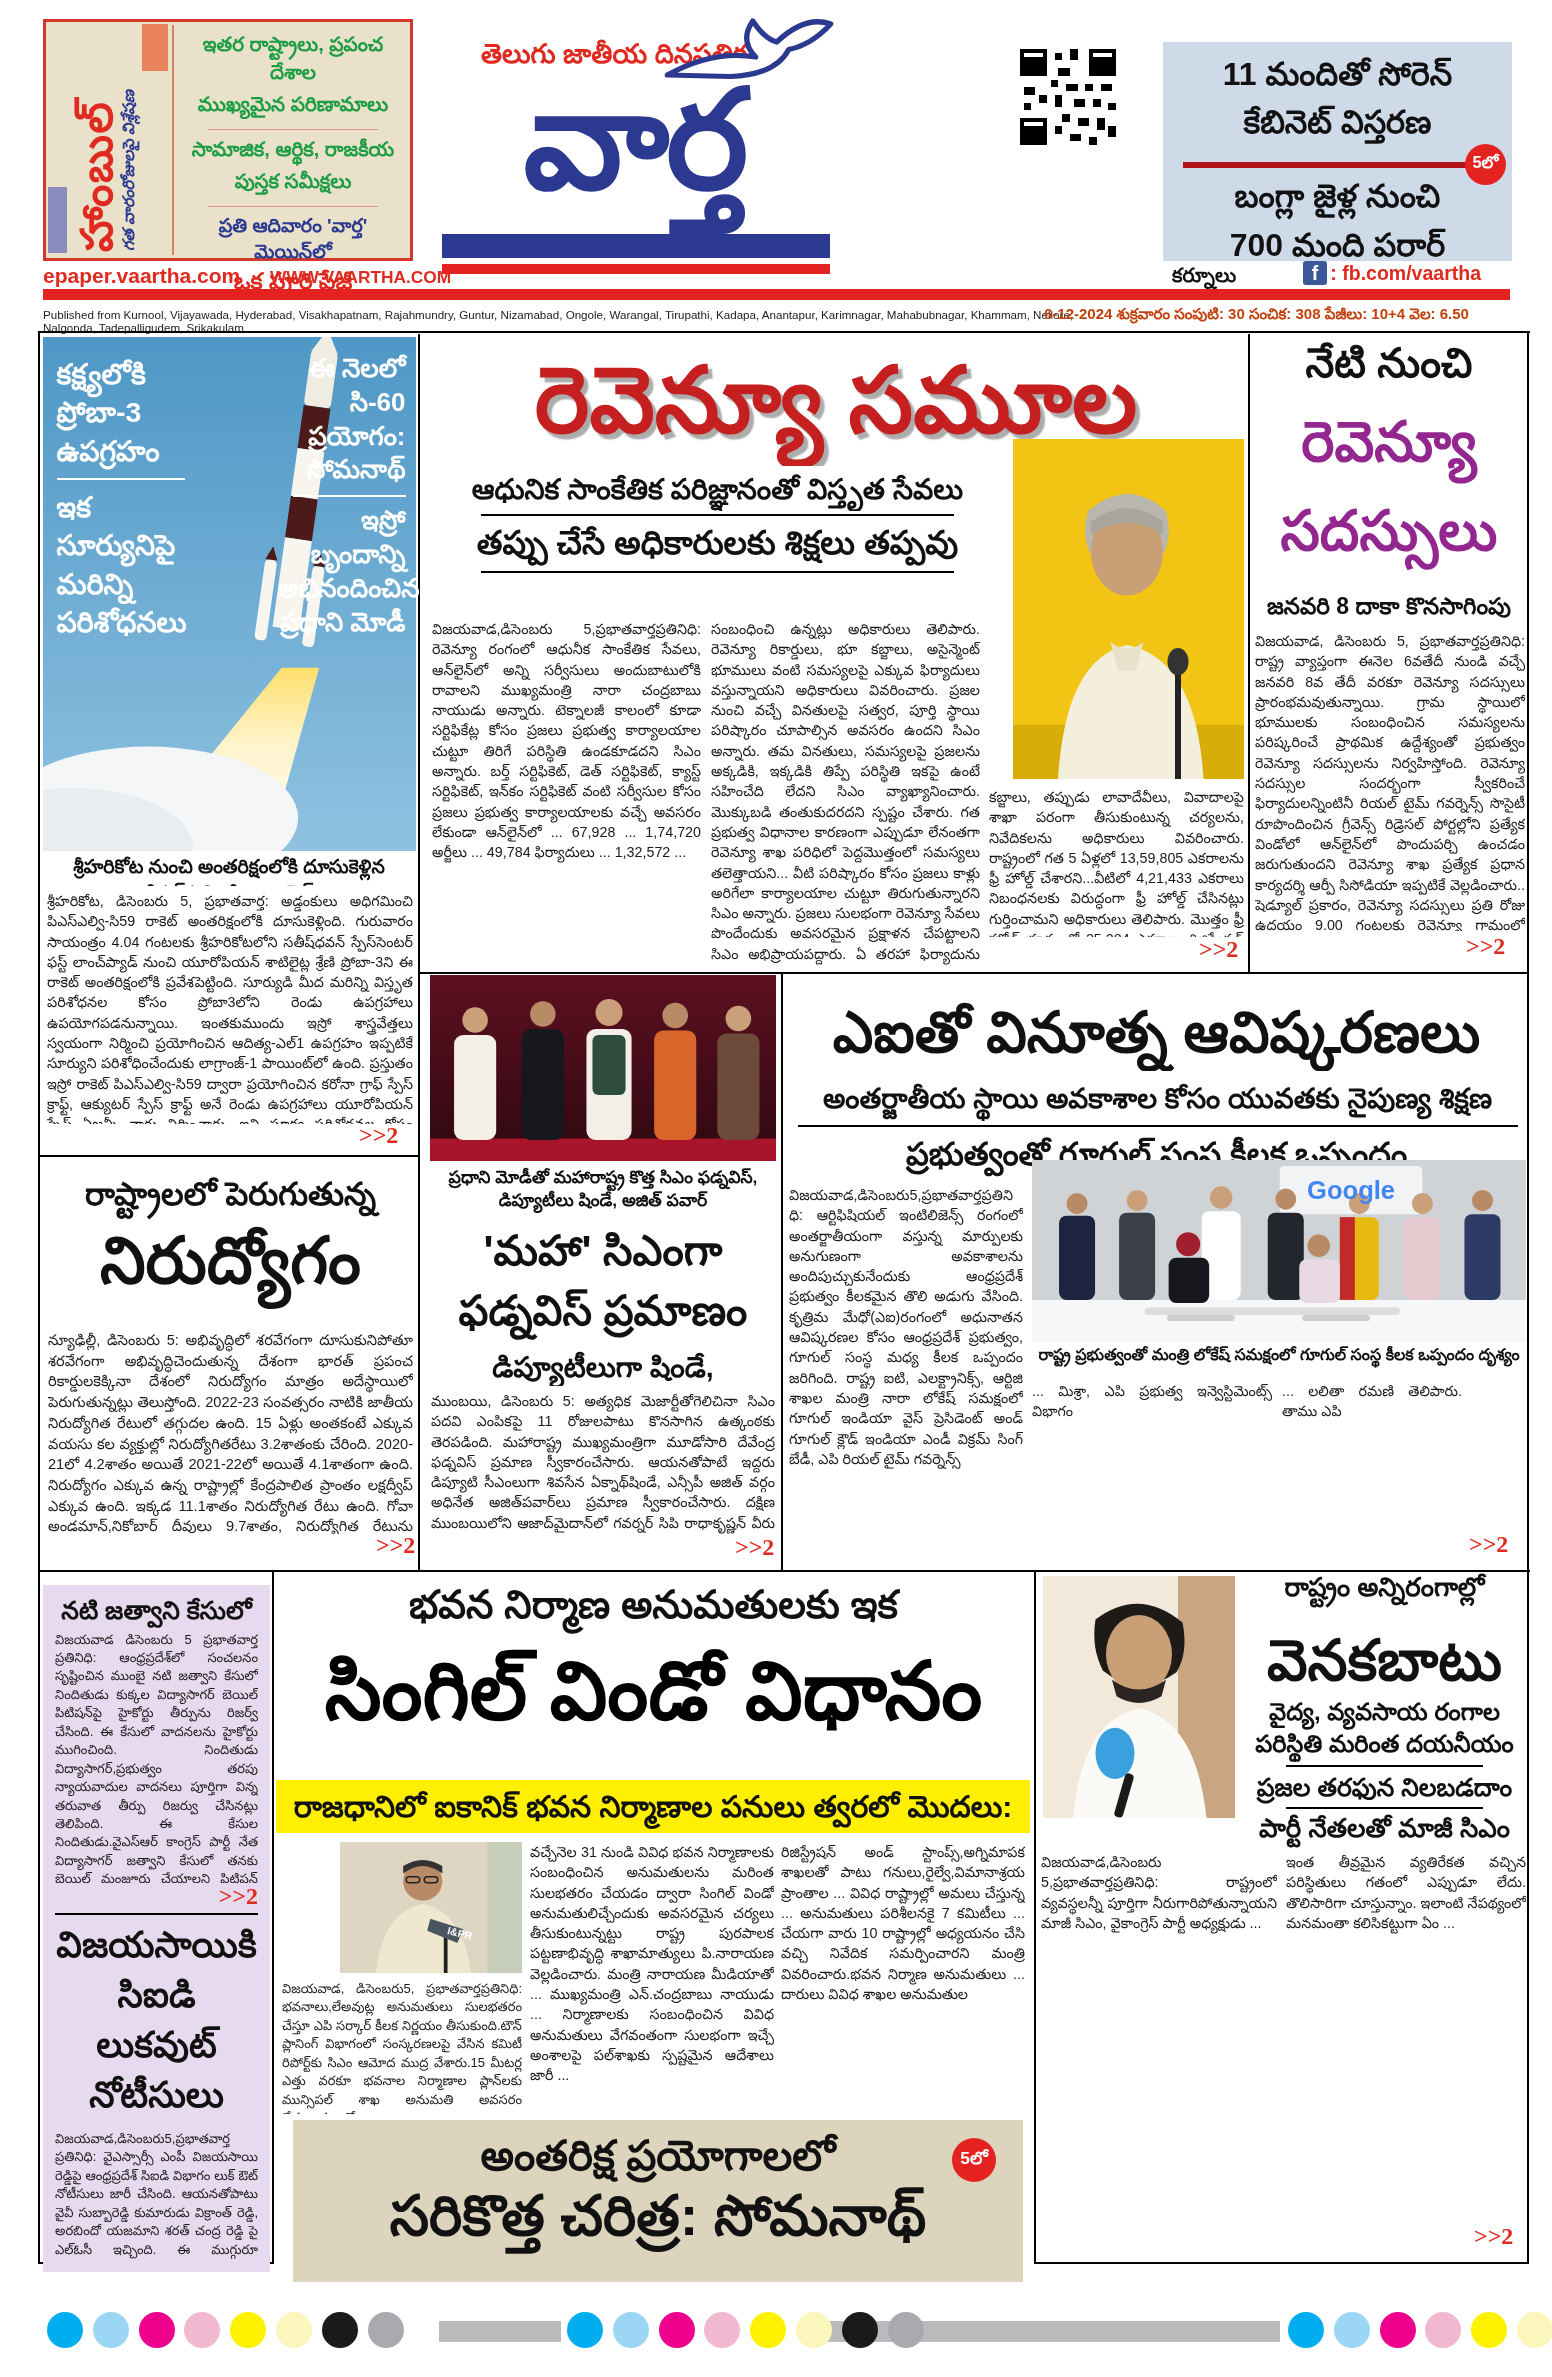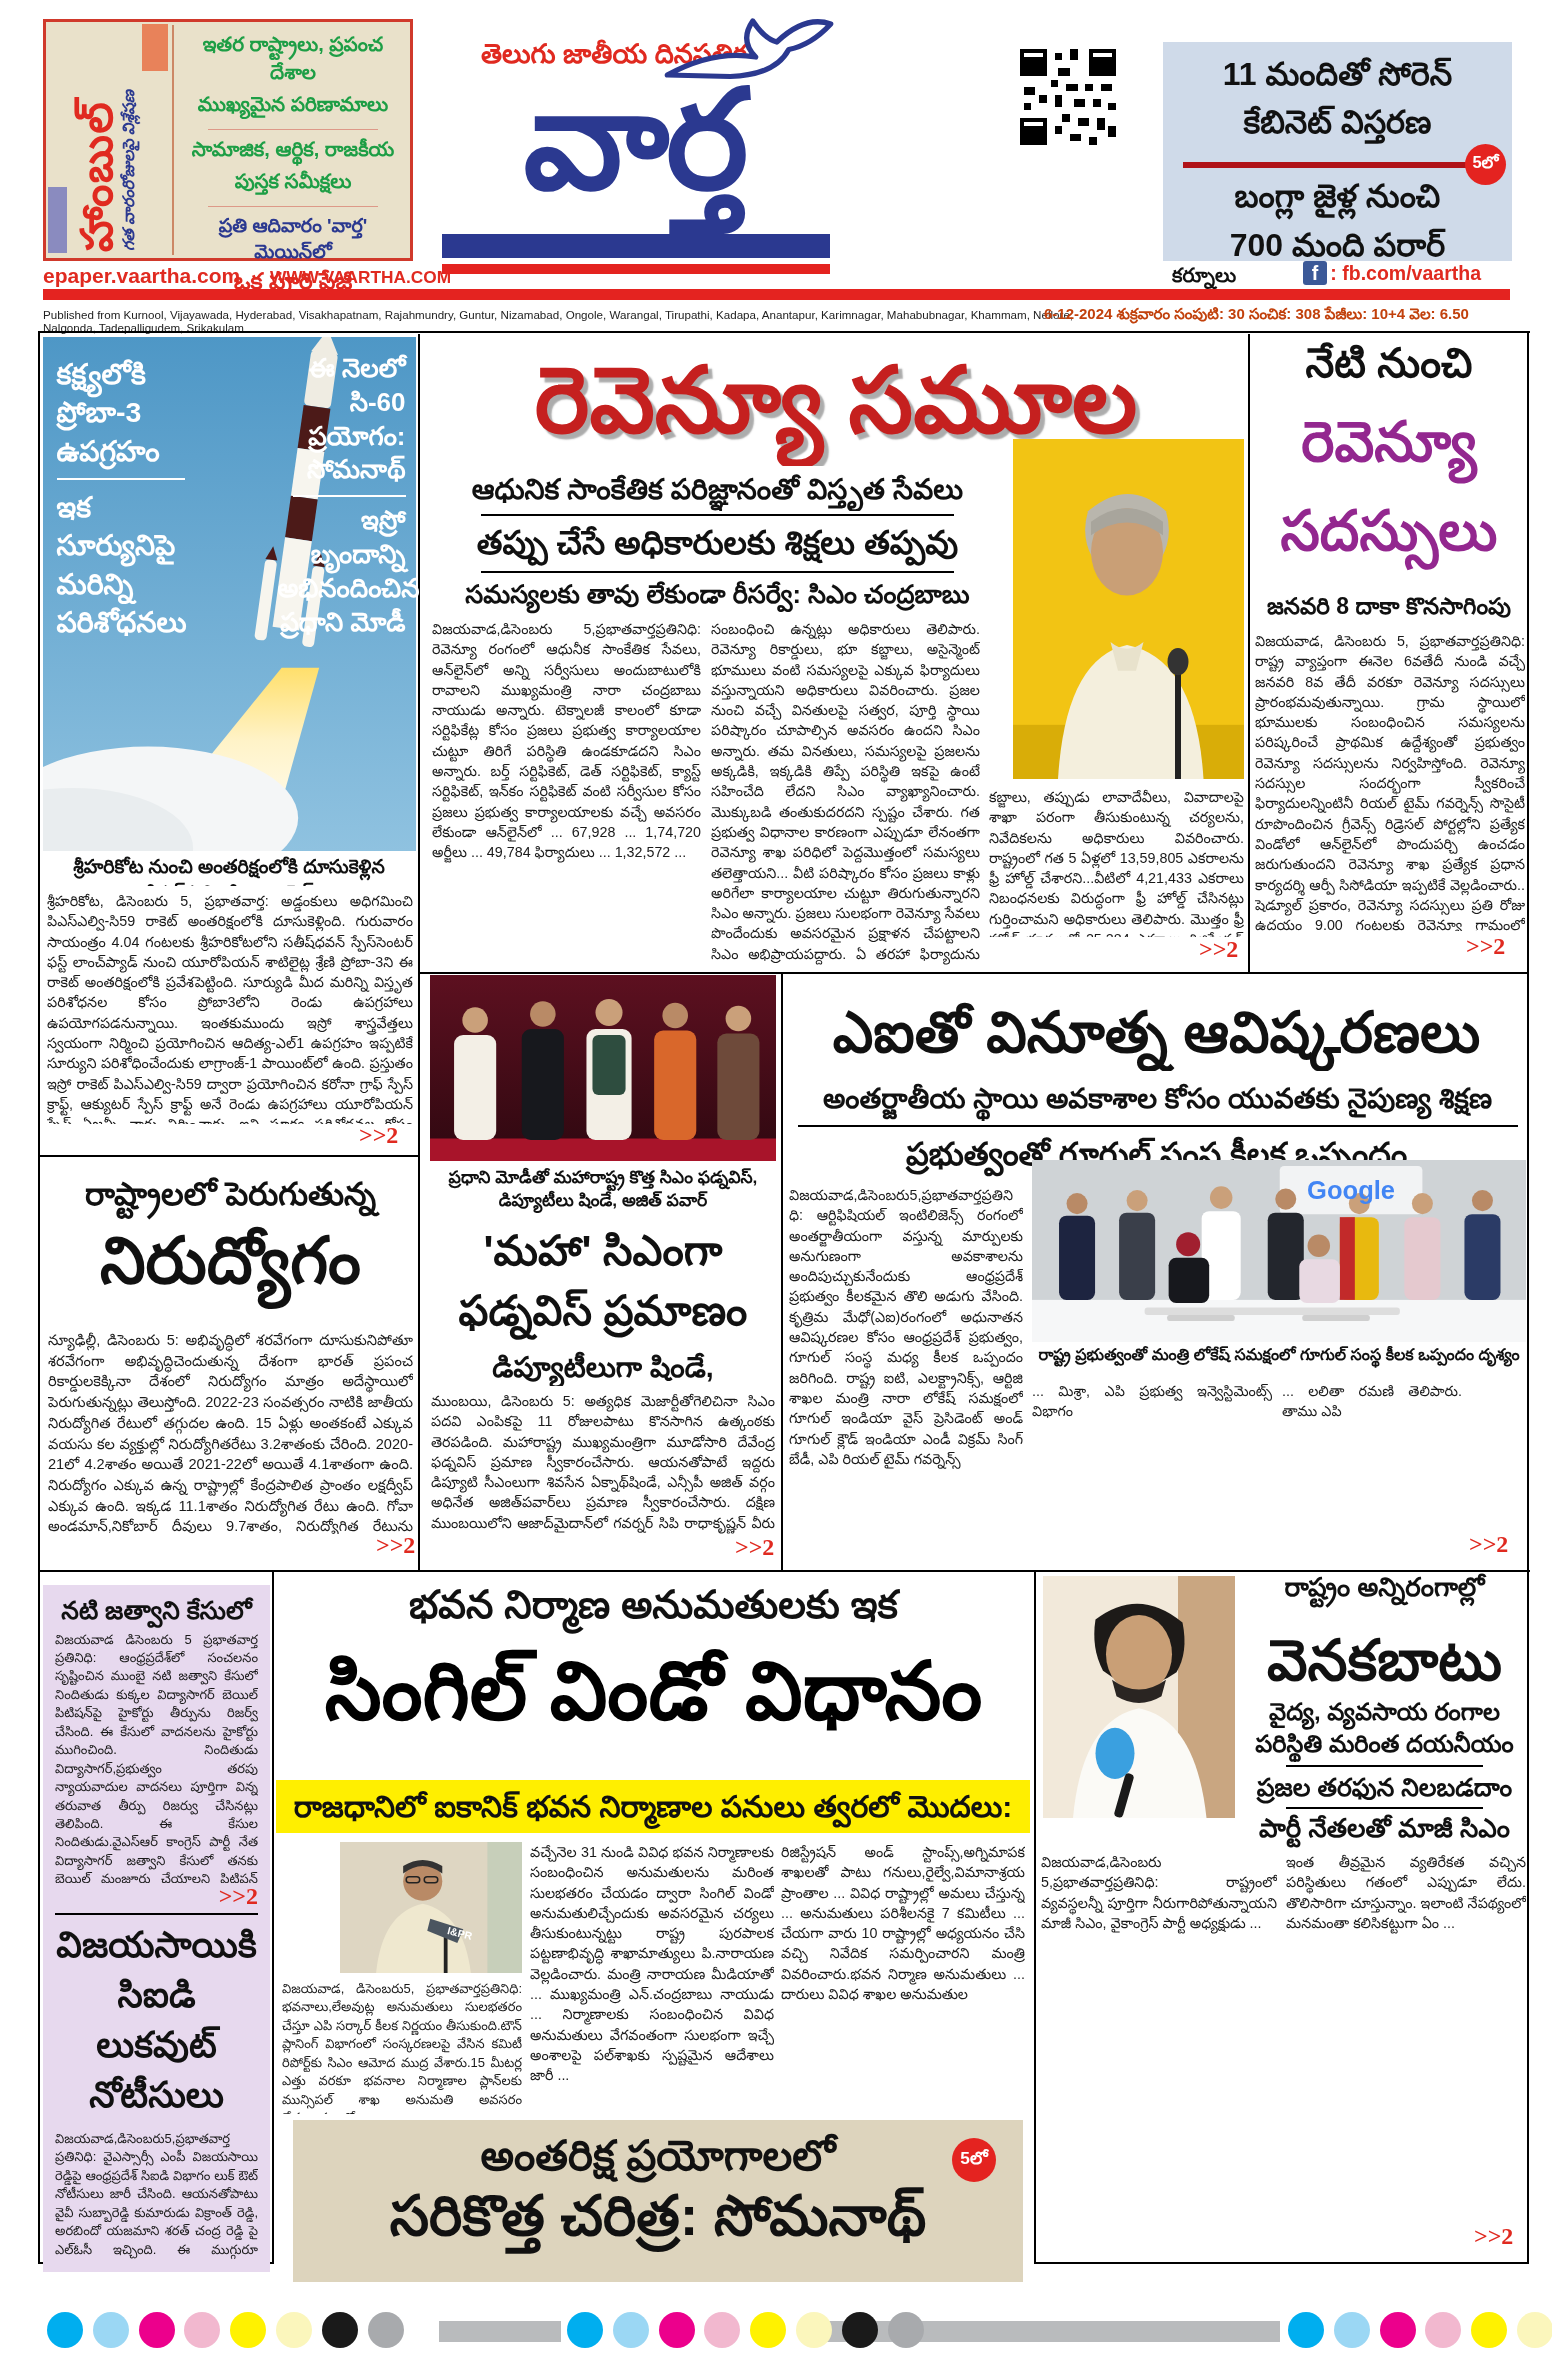--- a/index.html
+++ b/index.html
@@ -185,21 +185,20 @@
   </div>
   <div class="abs b c clip" style="left:45px;top:856px;width:368px;height:30px;font-size:19px">శ్రీహరికోట నుంచి అంతరిక్షంలోకి దూసుకెళ్లిన పిఎస్ఎల్వి-సి59 రాకెట్</div>
   <div class="abs body-txt" style="left:47px;top:891px;width:366px;height:233px">శ్రీహరికోట, డిసెంబరు 5, ప్రభాతవార్త: అడ్డంకులు అధిగమించి పిఎస్ఎల్వి-సి59 రాకెట్ అంతరిక్షంలోకి దూసుకెళ్లింది. గురువారం సాయంత్రం 4.04 గంటలకు శ్రీహరికోటలోని సతీష్‌ధవన్ స్పేస్‌సెంటర్ ఫస్ట్ లాంచ్‌ప్యాడ్ నుంచి యూరోపియన్ శాటిలైట్ల శ్రేణి ప్రోబా-3ని ఈ రాకెట్ అంతరిక్షంలోకి ప్రవేశపెట్టింది. సూర్యుడి మీద మరిన్ని విస్తృత పరిశోధనల కోసం ప్రోబా3లోని రెండు ఉపగ్రహాలు ఉపయోగపడనున్నాయి. ఇంతకుముందు ఇస్రో శాస్త్రవేత్తలు స్వయంగా నిర్మించి ప్రయోగించిన ఆదిత్య-ఎల్1 ఉపగ్రహం ఇప్పటికే సూర్యుని పరిశోధించేందుకు లాగ్రాంజ్-1 పాయింట్‌లో ఉంది. ప్రస్తుతం ఇస్రో రాకెట్ పిఎస్ఎల్వి-సి59 ద్వారా ప్రయోగించిన కరోనా గ్రాఫ్ స్పేస్ క్రాఫ్ట్, ఆక్యుటర్ స్పేస్ క్రాఫ్ట్ అనే రెండు ఉపగ్రహాలు యూరోపియన్ స్పేస్ ఏజన్సీ వారు నిర్మించారు. ఇవి సూర్య పరిశోధనల కోసం అత్యంత ఆధునిక సాంకేతిక పరిజ్ఞానం కలిగి ఉన్నాయి. కృత్రిమ సూర్యగ్రహం ఏర్పాటు చేసుకోవడంతో పాటు భవిష్యత్‌లో సౌరతుపాను వలన భూమికి జరిగే అవాంతరాలను పసిగట్టే సామర్థ్యం కూడా ఇవి కలిగి ఉన్నాయి. ప్రపంచానికి ఈ శాటిలైట్లు ఎంతో మేలు చేస్తాయని శాస్త్రవేత్తలు చెప్తున్నారు. ఇందులో కరోనాగ్రాఫ్ ఉపగ్రహం 310 కిలోలు</div>
   <span class="abs jump" style="left:359px;top:1122px">&gt;&gt;2</span>
 
   <div class="abs b c shadowhead clip" style="left:428px;top:340px;width:816px;height:126px;font-size:92px;line-height:120px">రెవెన్యూ సమూల ప్రక్షాళన</div>
   <div class="abs b c clip" style="left:432px;top:473px;width:571px;height:38px;font-size:28.5px">ఆధునిక సాంకేతిక పరిజ్ఞానంతో విస్తృత సేవలు</div>
   <div class="rule" style="left:481px;top:514px;width:473px"></div>
   <div class="abs b c clip" style="left:432px;top:524px;width:571px;height:42px;font-size:33px">తప్పు చేసే అధికారులకు శిక్షలు తప్పవు</div>
   <div class="rule" style="left:481px;top:571px;width:473px"></div>
-  <div class="abs b c clip" style="left:432px;top:580px;width:571px;height:35px;font-size:25.5px">సమస్యలకు తావు లేకుండా రీసర్వే: సిఎం చంద్రబాబు</div>
 
   <div class="abs" style="left:1013px;top:439px;width:231px;height:340px">
     <svg width="231" height="340" viewBox="0 0 308 452" preserveAspectRatio="none">
       <rect width="308" height="452" fill="#f2c414"></rect>
       <rect x="0" y="380" width="308" height="72" fill="#d9ad08"></rect>
       <path d="M100 96 q54 -46 104 0 q10 34 -6 62 q-44 34 -92 0 q-16 -28 -6 -62" fill="#b9b6ad"></path>
       <ellipse cx="152" cy="150" rx="48" ry="58" fill="#c99f76"></ellipse>
       <path d="M104 128 q48 -34 96 0 l0 -18 q-48 -36 -96 0 Z" fill="#a8a59c"></path>
       <path d="M60 452 q10 -160 92 -178 q92 18 102 178 Z" fill="#f4efdd"></path>
       <path d="M130 270 q22 18 44 0 l-10 38 -24 0 Z" fill="#e8e2cc"></path>

